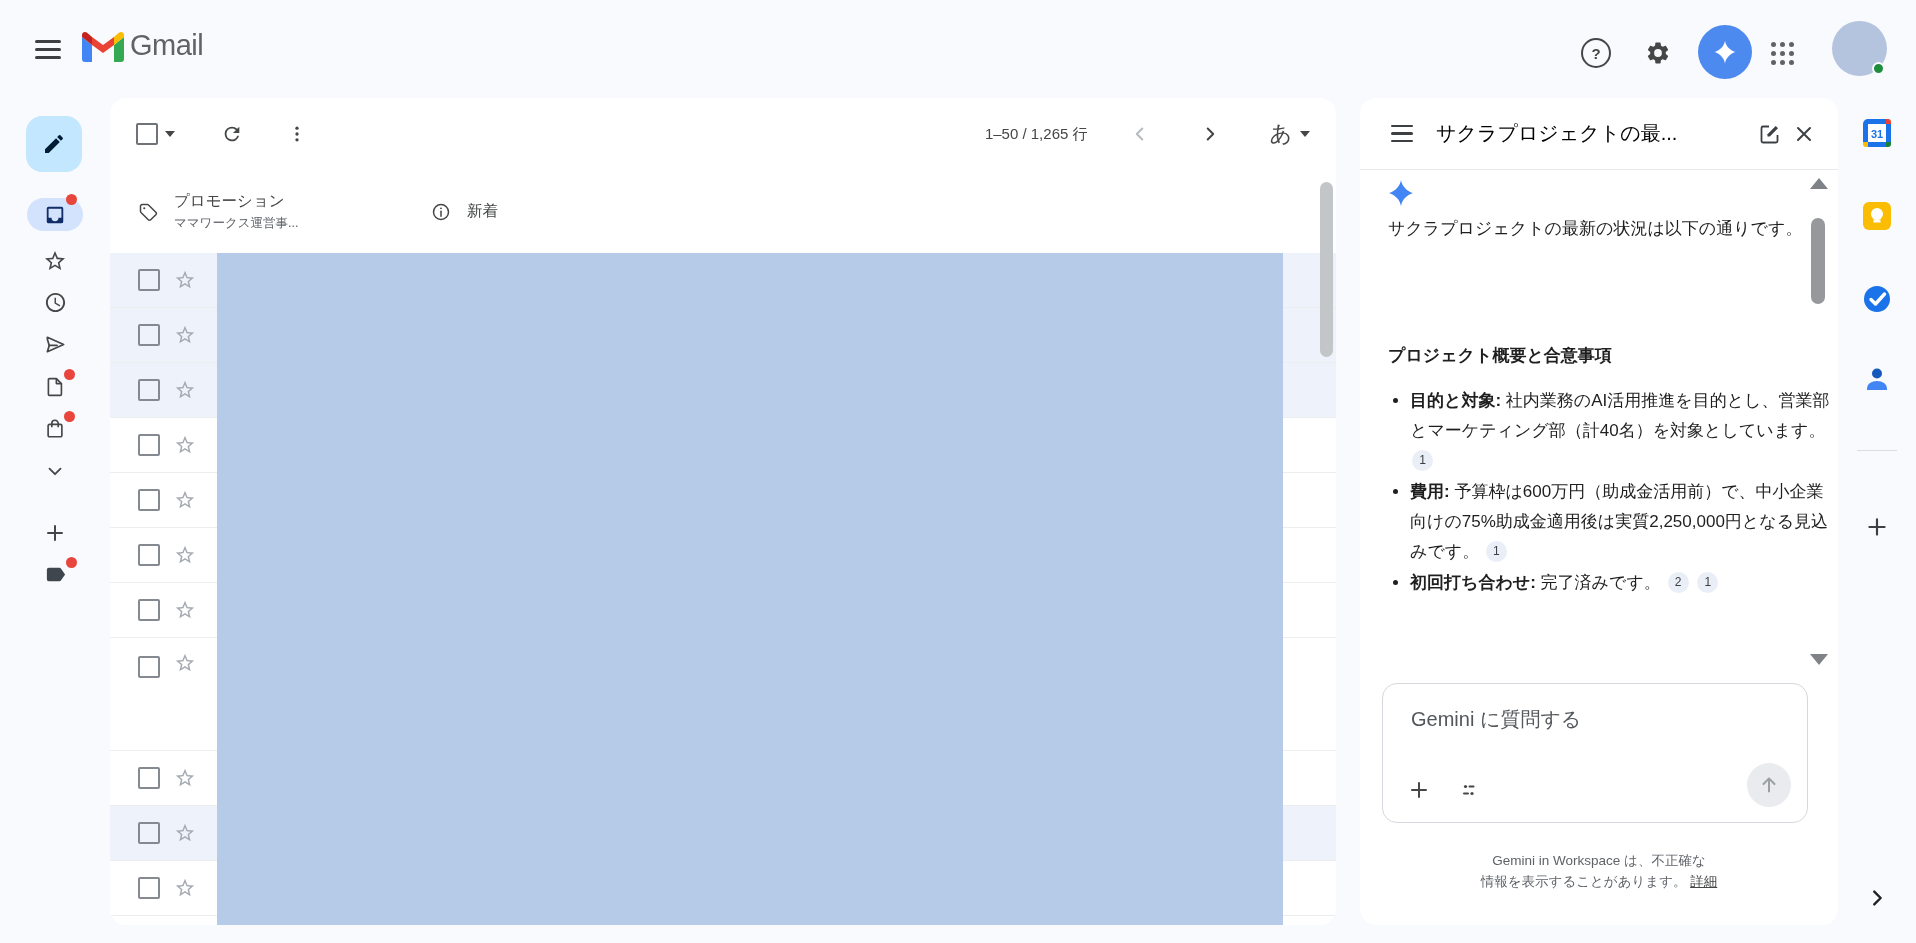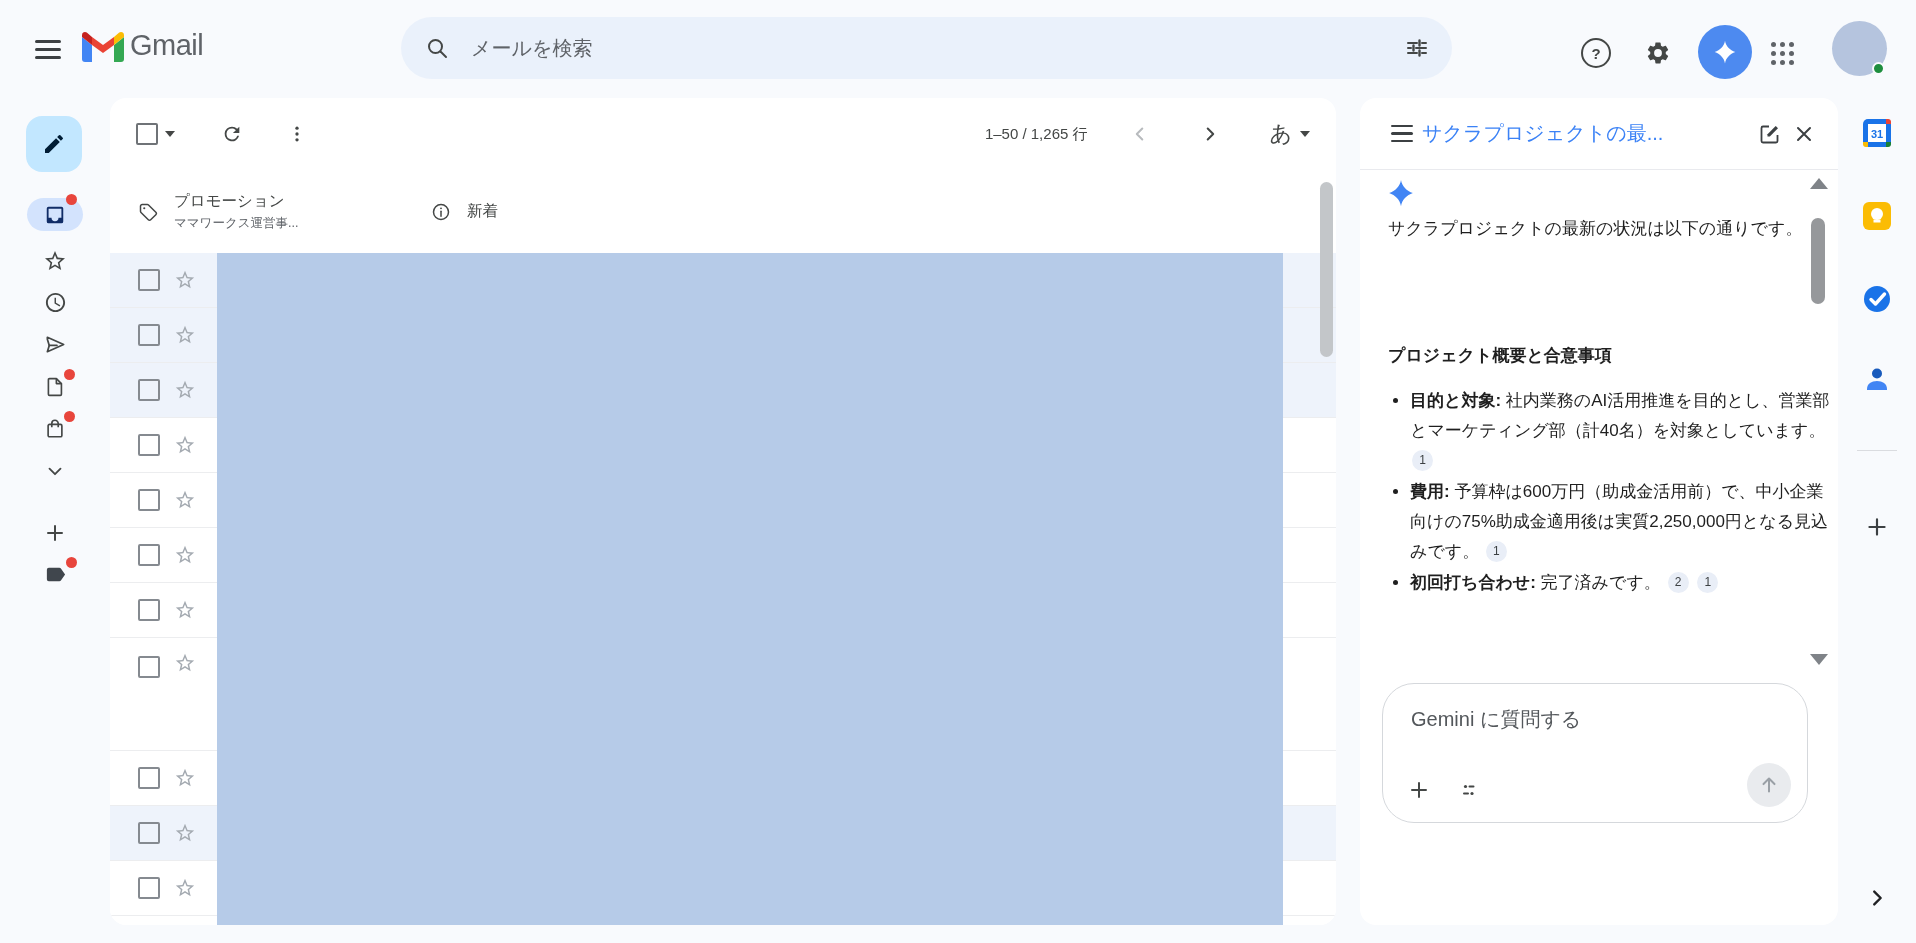--- a/index.html
+++ b/index.html
@@ -71,33 +71,33 @@
   .frag{position:absolute;left:1166px;top:50%;transform:translateY(-50%);font-size:13px;color:#5f6368;}
   .frag.fb{color:#1c1f23;font-weight:bold;}
   #overlay{position:absolute;left:107px;top:155px;width:1066px;height:672px;background:#b6cbe8;z-index:5;}
   #list-scrollthumb{position:absolute;right:3px;top:84px;width:13px;height:175px;background:#c3c6c9;border-radius:7px;z-index:6;}
 
   
   #gpanel{position:absolute;left:1360px;top:98px;width:478px;height:827px;background:#fff;border-radius:16px;overflow:hidden;}
   #gheader{height:71px;border-bottom:1px solid #e9eaee;display:flex;align-items:center;padding:0 22px;}
   #gheader .hmb{display:flex;flex-direction:column;gap:5px;width:40px;height:40px;align-items:center;justify-content:center;cursor:pointer;}
   #gheader .hmb span{display:block;width:22px;height:2.6px;border-radius:2px;background:#3c4043;}
-  #gtitle{font-size:20px;font-weight:500;color:#3b82f6;margin-left:0;white-space:nowrap;}
+  #gtitle{font-size:20px;font-weight:500;color:#000000;margin-left:14px;white-space:nowrap;}
   #gheader-icons{margin-left:auto;display:flex;align-items:center;gap:10px;}
   #gsparkle{position:absolute;left:26px;top:80px;}
   #gintro{position:absolute;left:28px;top:116px;width:420px;font-size:17px;line-height:30px;color:#1f1f1f;}
   #gheading{position:absolute;left:28px;top:246px;font-size:17px;font-weight:bold;color:#1f1f1f;}
   #gbullets{position:absolute;left:28px;top:288px;width:426px;margin:0;padding-left:22px;font-size:17px;line-height:30px;color:#1f1f1f;}
   #gbullets li{margin-bottom:1px;}
   #gbullets .b{font-weight:bold;}
   .chip{display:inline-flex;width:21px;height:21px;border-radius:50%;background:#e9eef7;color:#3c4043;font-size:12px;align-items:center;justify-content:center;margin:0 2px;vertical-align:2px;cursor:pointer;}
   .tri-up{width:0;height:0;border-left:9px solid transparent;border-right:9px solid transparent;border-bottom:11px solid #7f8388;position:absolute;left:450px;top:80px;cursor:pointer;}
   .tri-down{width:0;height:0;border-left:9px solid transparent;border-right:9px solid transparent;border-top:11px solid #7f8388;position:absolute;left:450px;top:556px;cursor:pointer;}
   #gscrollthumb{position:absolute;left:451px;top:120px;width:14px;height:86px;background:#96989b;border-radius:7px;cursor:pointer;}
-  #ginput{position:absolute;left:22px;top:585px;width:426px;height:140px;border:1.5px solid #d5d8dc;border-radius:32px;box-sizing:border-box;cursor:text;}
+  #ginput{position:absolute;left:22px;top:585px;width:426px;height:140px;border:1.5px solid #d5d8dc;border-radius:15px;box-sizing:border-box;cursor:text;}
   #ginput .ph{position:absolute;left:28px;top:22px;font-size:20px;color:#53575b;}
   #gplus{position:absolute;left:24px;bottom:20px;}
   #gtools{position:absolute;left:74px;bottom:20px;}
   #gsend{position:absolute;right:16px;bottom:15px;width:44px;height:44px;border-radius:50%;background:#e9ebee;display:flex;align-items:center;justify-content:center;cursor:pointer;}
   #gdisclaimer{position:absolute;left:0;top:752px;width:100%;text-align:center;font-size:13.5px;line-height:21px;color:#5f6368;}
   #gdisclaimer a{color:#444746;text-decoration:underline;cursor:pointer;}
 
   
   #rightrail{position:absolute;left:1838px;top:98px;width:78px;bottom:0;}
   .railapp{position:absolute;left:20px;width:38px;height:38px;display:flex;align-items:center;justify-content:center;cursor:pointer;}
@@ -120,33 +120,20 @@
     <svg width="42" height="32" viewBox="0 0 42 32">
       <path fill="#4285f4" d="M3 32h7V15L0 7v22a3 3 0 0 0 3 3z"></path>
       <path fill="#34a853" d="M32 32h7a3 3 0 0 0 3-3V7l-10 8z"></path>
       <path fill="#fbbc04" d="M32 15l10-8V5a3 3 0 0 0-4.8-2.4L32 7z"></path>
       <path fill="#ea4335" d="M10 15V7l11 8 11-8v8L21 23z"></path>
       <path fill="#c5221f" d="M0 5v2l10 8V7L4.8 2.6A3 3 0 0 0 0 5z"></path>
     </svg>
     <span class="gmail-word">Gmail</span>
   </div>
 
-  <div id="searchbar" class="abs">
-    <svg id="search-icon" width="24" height="24" viewBox="0 0 24 24" fill="none" stroke="#444746" stroke-width="2">
-        <circle cx="10.5" cy="10.5" r="6.5"></circle>
-        <path d="M15.5 15.5L21 21" stroke-linecap="round"></path>
-      </svg>
-    <span class="ph">メールを検索</span>
-    <div id="tune-btn" class="iconbtn">
-      <svg width="24" height="24" viewBox="0 0 24 24" fill="none" stroke="#444746" stroke-width="2" stroke-linecap="round">
-          <path d="M3 7h9M17 7h4M3 12h3M11 12h10M3 17h9M17 17h4"></path>
-          <path d="M14.5 4.5v5M8.5 9.5v5M14.5 14.5v5" stroke-width="2.4"></path>
-        </svg>
-    </div>
-  </div>
 
   <div id="help-btn" class="abs iconbtn">
     <div id="help-circle">
         <span>?</span>
       </div>
   </div>
   <div id="gear-btn" class="abs iconbtn">
     <svg width="26" height="26" viewBox="0 0 24 24">
         <path fill="#444746" d="M19.14 12.94c.04-.3.06-.61.06-.94 0-.32-.02-.64-.07-.94l2.03-1.58a.49.49 0 0 0 .12-.61l-1.92-3.32a.488.488 0 0 0-.59-.22l-2.39.96c-.5-.38-1.03-.7-1.62-.94l-.36-2.54a.484.484 0 0 0-.48-.41h-3.84c-.24 0-.43.17-.47.41l-.36 2.54c-.59.24-1.13.57-1.62.94l-2.39-.96c-.22-.08-.47 0-.59.22L2.74 8.87c-.12.21-.08.47.12.61l2.03 1.58c-.05.3-.09.63-.09.94s.02.64.07.94l-2.03 1.58a.49.49 0 0 0-.12.61l1.92 3.32c.12.22.37.29.59.22l2.39-.96c.5.38 1.03.7 1.62.94l.36 2.54c.05.24.24.41.48.41h3.84c.24 0 .44-.17.47-.41l.36-2.54c.59-.24 1.13-.56 1.62-.94l2.39.96c.22.08.47 0 .59-.22l1.92-3.32a.49.49 0 0 0-.12-.61l-2.01-1.58zM12 15.6A3.6 3.6 0 1 1 12 8.4a3.6 3.6 0 0 1 0 7.2z"></path>
       </svg>
@@ -420,20 +407,25 @@
         <path d="M7 15.5h4"></path>
         <circle cx="15" cy="15.5" r="1.6" fill="#444746" stroke="none"></circle>
       </svg>
     <div id="gsend">
       <svg width="22" height="22" viewBox="0 0 24 24" fill="none" stroke="#9aa0a6" stroke-width="2.2" stroke-linecap="round" stroke-linejoin="round">
           <path d="M12 19V5M6 11l6-6 6 6"></path>
         </svg>
     </div>
   </div>
 
+  <div id="gdisclaimer">
+    <span>Gemini in Workspace は、不正確な</span><br>
+    <span>情報を表示することがあります。</span>
+    <a>詳細</a>
+  </div>
 </div>
 
 <div id="rightrail">
   <div class="railapp" id="app-cal">
     <svg width="32" height="32" viewBox="0 0 32 32">
       <rect x="2" y="2" width="28" height="28" rx="5" fill="#1a73e8"></rect>
       <path d="M25 30h2a3 3 0 0 0 3-3v-2h-5v5z" fill="#188038"></path>
       <path d="M2 25h5v5H5a3 3 0 0 1-3-3v-2z" fill="#fbbc04"></path>
       <path d="M25 2h2a3 3 0 0 1 3 3v2h-5V2z" fill="#ea4335"></path>
       <rect x="7" y="7" width="18" height="18" fill="#fff"></rect>

